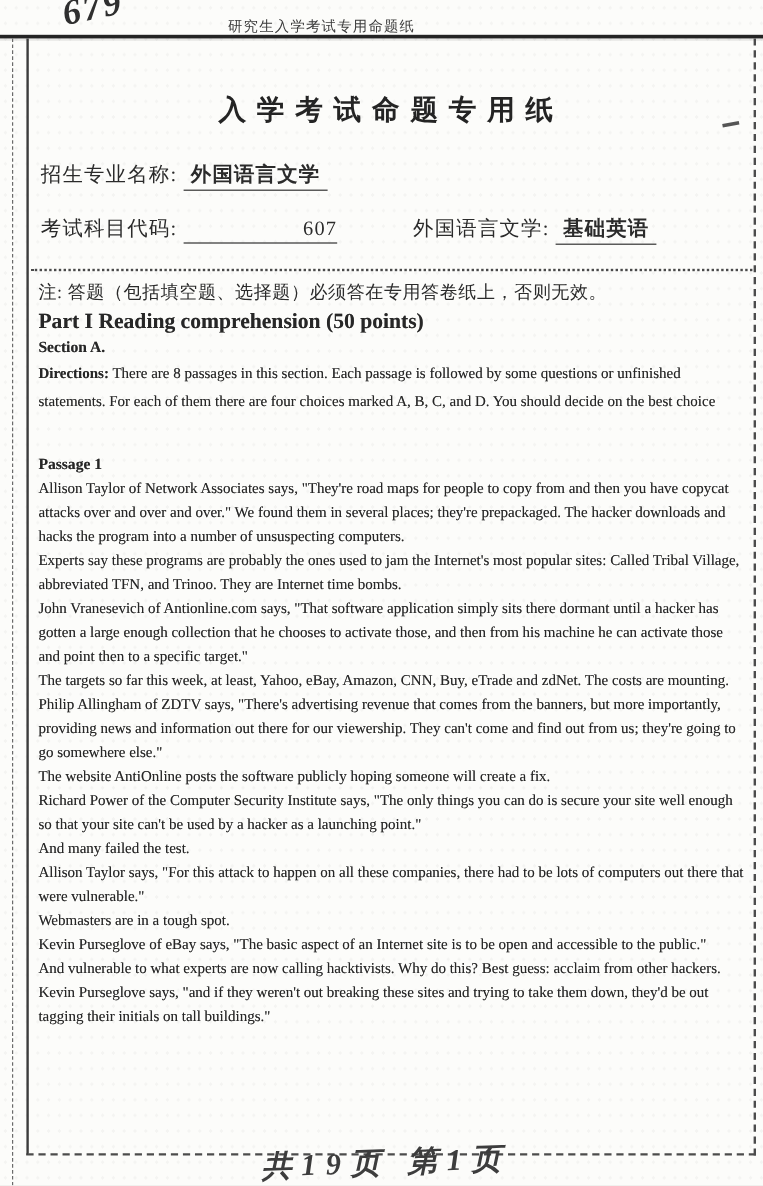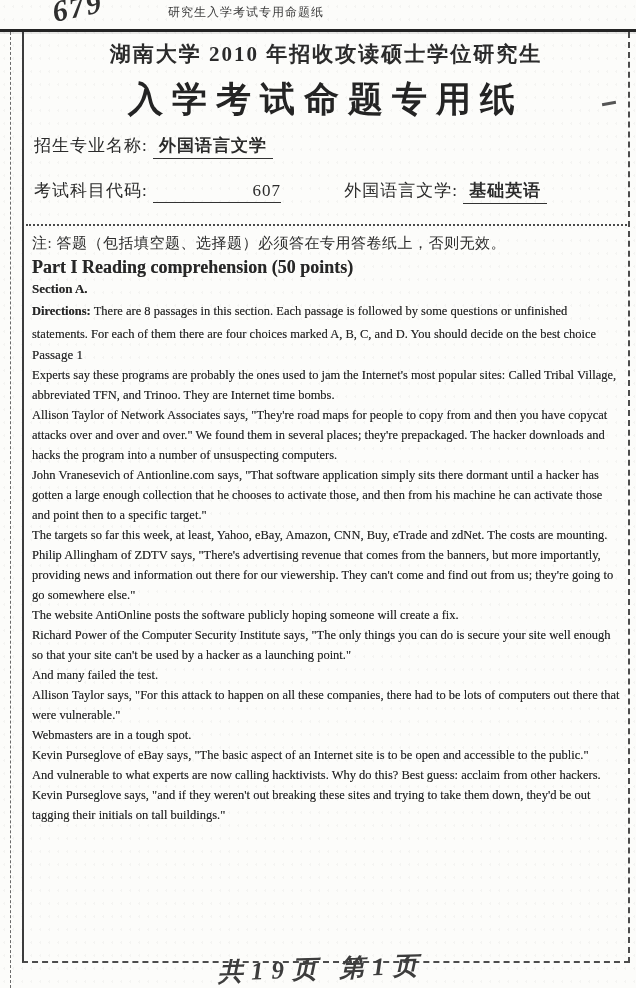--- a/index.html
+++ b/index.html
@@ -18,22 +18,22 @@
   .abs { position:absolute; }
 
   .mark-topleft {
     left:52px; top:-10px;
     font-size:30px; font-style:italic; font-weight:700;
     color:#2f2f2f;
     transform:rotate(-12deg);
     letter-spacing:2px;
   }
   .header-small {
-    left:168px; top:4px; width:200px;
-    text-align:left;
+    left:168px; top:14px; width:200px;
+    text-align:center;
     font-size:12px; letter-spacing:1px;
     color:#3a3a3a;
   }
   .top-rule {
     left:0; top:29px; width:636px; height:3px;
     background:#242424;
     box-shadow:0 2px 0 rgba(0,0,0,0.08);
   }
   .left-page-edge {
     left:10px; top:32px; width:0; height:956px;
@@ -47,21 +47,21 @@
   }
   .title-cn-1 {
     left:0; top:8px; width:100%;
     text-align:center;
     font-size:21px; font-weight:600; letter-spacing:2px;
     color:#2b2b2b;
   }
   .title-cn-2 {
     left:0; top:44px; width:100%;
     text-align:center;
-    font-size:35px; font-weight:700; letter-spacing:9px;
+    font-size:23px; font-weight:700; letter-spacing:9px;
     color:#242424;
   }
   .stray-dash {
     left:578px; top:70px; width:14px; height:3px;
     background:#555; transform:rotate(-10deg);
   }
   .field-row { left:10px; font-size:17px; color:#2b2b2b; letter-spacing:1px; white-space:nowrap; }
   .row-1 { top:102px; }
   .row-2 { top:147px; }
   .u-value {
@@ -90,21 +90,21 @@
   .english-block {
     left:8px; top:224px; width:590px;
     font-size:12.5px; line-height:22px;
     color:#272727;
     text-shadow:0 0 0.5px rgba(40,40,40,0.55);
   }
   .part-title { font-weight:700; font-size:18px; }
   .section-label { font-weight:700; font-size:13px; }
   .directions p { line-height:22.5px; }
   .directions-label { font-weight:700; }
-  .passage-title { font-weight:400; font-size:13px; line-height:20px; }
+  .passage-title { font-weight:700; font-size:13px; margin-top:32px; line-height:20px; }
   .paragraphs div { line-height:20px; }
   .footer-note {
     left:218px; top:952px;
     font-size:25px; font-style:italic; font-weight:600;
     color:#3d3d3d;
     letter-spacing:8px;
     transform:rotate(-2deg);
     white-space:nowrap;
   }
 </style>
@@ -115,21 +115,20 @@
 
   <div class="abs mark-topleft">679</div>
 
   <div class="abs header-small">研究生入学考试专用命题纸</div>
 
   <div class="abs top-rule"></div>
   <div class="abs left-page-edge"></div>
 
   <div class="abs sheet">
 
-    <div class="abs title-cn-1">湖南大学 2010 年招收攻读硕士学位研究生</div>
     <div class="abs title-cn-2">入学考试命题专用纸</div>
     <div class="abs stray-dash"></div>
 
     <div class="abs field-row row-1">
       <span>招生专业名称:</span>
       <span class="u-value">外国语言文学</span>
     </div>
 
     <div class="abs field-row row-2">
       <span>考试科目代码:</span>
@@ -146,22 +145,22 @@
       <div class="part-title">Part I   Reading comprehension (50 points)</div>
       <div class="section-label">Section A.</div>
       <div class="directions">
         <p>
           <span class="directions-label">Directions:</span>
           <span>There are 8 passages in this section. Each passage is followed by some questions or unfinished statements. For each of them there are four choices marked A, B, C, and D. You should decide on the best choice</span>
         </p>
       </div>
       <div class="passage-title">Passage 1</div>
       <div class="paragraphs">
+          <div>Allison Taylor of Network Associates says, "They're road maps for people to copy from and then you have copycat attacks over and over and over." We found them in several places; they're prepackaged. The hacker downloads and hacks the program into a number of unsuspecting computers.</div>
           <div>Experts say these programs are probably the ones used to jam the Internet's most popular sites: Called Tribal Village, abbreviated TFN, and Trinoo. They are Internet time bombs.</div>
-          <div>Allison Taylor of Network Associates says, "They're road maps for people to copy from and then you have copycat attacks over and over and over." We found them in several places; they're prepackaged. The hacker downloads and hacks the program into a number of unsuspecting computers.</div>
           <div>John Vranesevich of Antionline.com says, "That software application simply sits there dormant until a hacker has gotten a large enough collection that he chooses to activate those, and then from his machine he can activate those and point then to a specific target."</div>
           <div>The targets so far this week, at least, Yahoo, eBay, Amazon, CNN, Buy, eTrade and zdNet. The costs are mounting.</div>
           <div>Philip Allingham of ZDTV says, "There's advertising revenue that comes from the banners, but more importantly, providing news and information out there for our viewership. They can't come and find out from us; they're going to go somewhere else."</div>
           <div>The website AntiOnline posts the software publicly hoping someone will create a fix.</div>
           <div>Richard Power of the Computer Security Institute says, "The only things you can do is secure your site well enough so that your site can't be used by a hacker as a launching point."</div>
           <div>And many failed the test.</div>
           <div>Allison Taylor says, "For this attack to happen on all these companies, there had to be lots of computers out there that were vulnerable."</div>
           <div>Webmasters are in a tough spot.</div>
           <div>Kevin Purseglove of eBay says, "The basic aspect of an Internet site is to be open and accessible to the public."</div>
           <div>And vulnerable to what experts are now calling hacktivists. Why do this? Best guess: acclaim from other hackers.</div>

